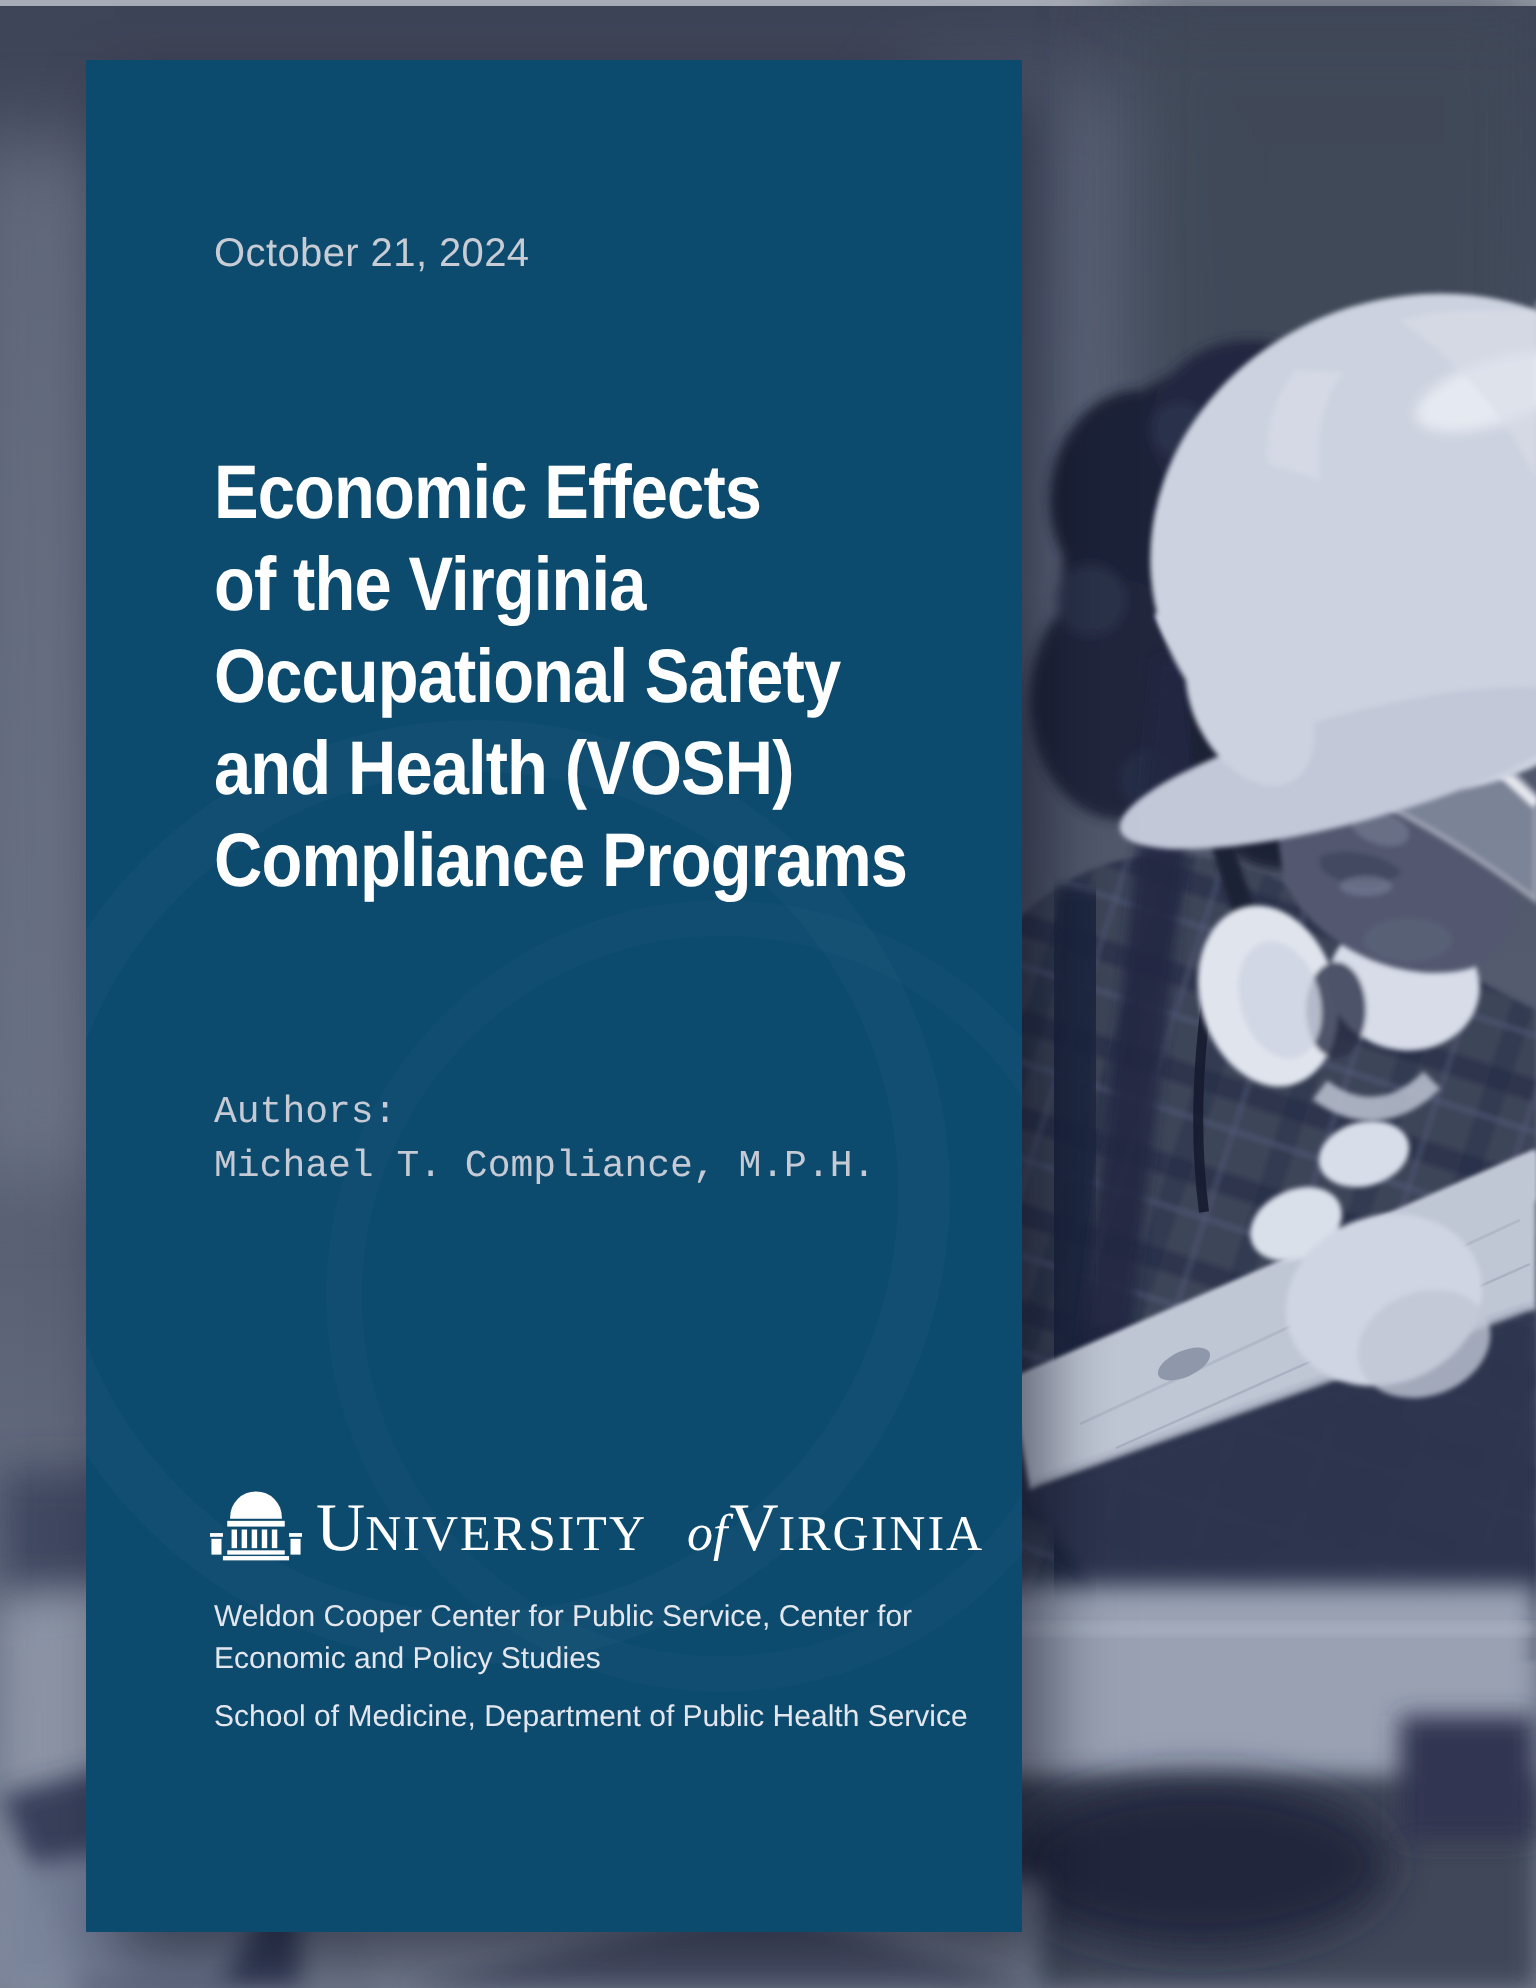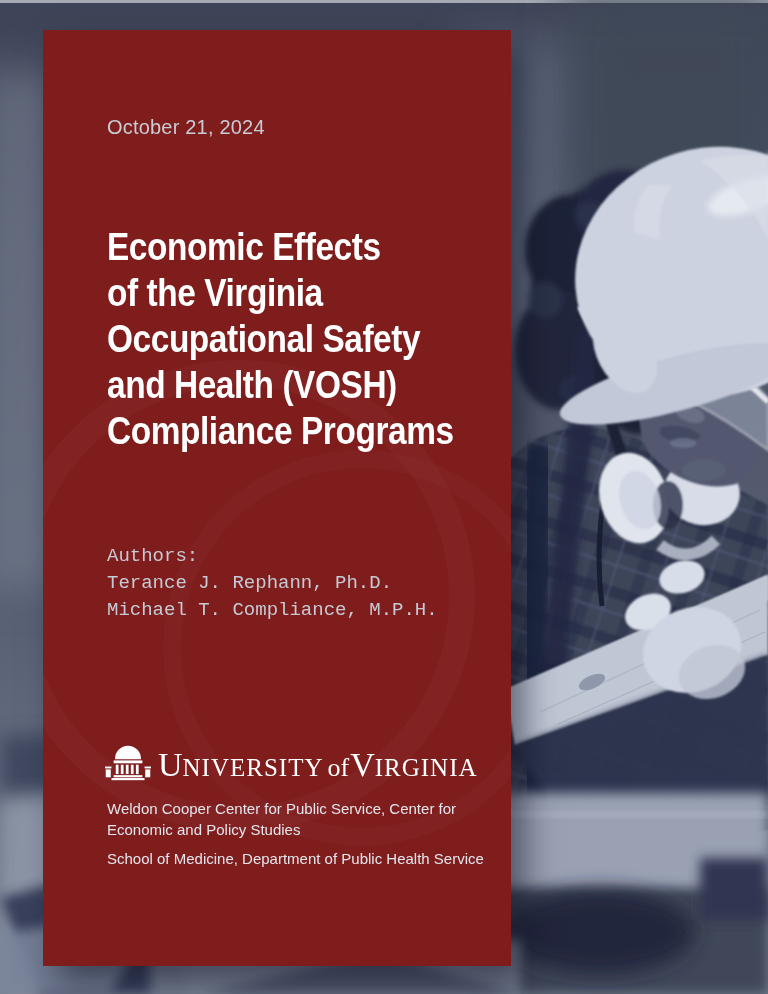--- a/index.html
+++ b/index.html
@@ -6,21 +6,21 @@
   body{
     width:768px;height:994px;position:relative;overflow:hidden;
     font-family:"Liberation Sans",sans-serif;background:#555c70;
   }
   .stage{position:absolute;inset:0;width:768px;height:994px;}
   .photo-svg{position:absolute;left:0;top:0;width:768px;height:994px;display:block;}
 
   
   .panel{
     position:absolute;left:43px;top:30px;width:468px;height:936px;
-    background:#7f1d1d;
+    background:#0c4a6e;
     box-shadow:14px 16px 30px rgba(8,12,28,.5);
     overflow:hidden;
   }
   .panel::before{
     content:"";position:absolute;left:-40px;top:330px;width:420px;height:420px;
     border:26px solid rgba(255,255,255,.022);border-radius:50%;pointer-events:none;
   }
   .panel::after{
     content:"";position:absolute;left:120px;top:420px;width:360px;height:360px;
     border:18px solid rgba(255,255,255,.02);border-radius:50%;pointer-events:none;
@@ -44,21 +44,21 @@
     position:absolute;left:62px;top:710px;
     display:flex;align-items:flex-end;gap:7px;color:#ffffff;
   }
   .rotunda{width:46px;height:43px;flex:0 0 auto;}
   .wordmark{
     display:flex;align-items:baseline;color:#fff;
     font-family:"Liberation Serif",serif;line-height:1;padding-bottom:1px;
   }
   .lg-big{font-size:34px;}
   .lg-small{font-size:25px;letter-spacing:1px;}
-  .lg-of{font-size:26px;margin:0 1px 0 4px;}
+  .lg-of{font-style:italic;font-size:26px;margin:0 1px 0 20px;}
   .affil{
     position:absolute;left:64px;
     font-size:15px;color:#e3e6ed;line-height:21px;
   }
   .affil-1{top:768px;width:350px;}
   .affil-2{top:818px;width:430px;}
 </style>
 </head>
 <body>
 
@@ -201,21 +201,20 @@
     <div class="date">October 21, 2024</div>
 
     <h1 class="title" style="margin:0;font-size:38px;">Economic Effects
 of the Virginia
 Occupational Safety
 and Health (VOSH)
 Compliance Programs</h1>
 
     <div class="authors">
       <div>Authors:</div>
-      <div>Terance J. Rephann, Ph.D.</div>
       <div>Michael T. Compliance, M.P.H.</div>
     </div>
 
     <div class="logo-row">
       <svg class="rotunda" viewBox="0 0 64 58" aria-hidden="true">
         <g fill="#ffffff">
           <path d="M14,25 A18,18 0 0 1 50,25 L50,26 L14,26 Z"></path>
           <rect x="12" y="27.5" width="40" height="4"></rect>
           <rect x="15" y="33.5" width="3.8" height="13"></rect>
           <rect x="22" y="33.5" width="3.8" height="13"></rect>

